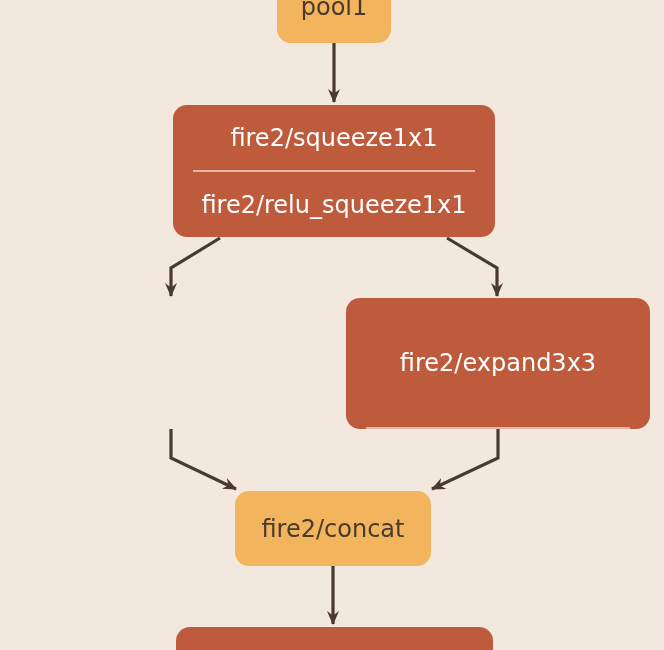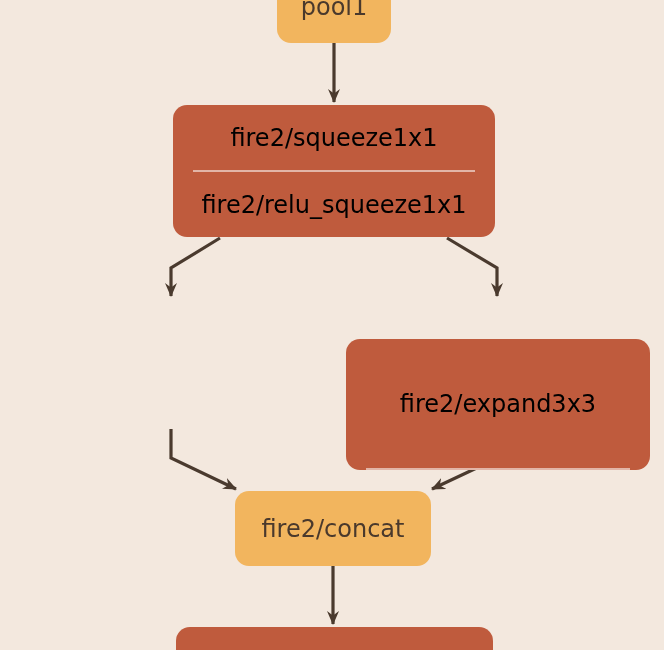--- a/index.html
+++ b/index.html
@@ -34,21 +34,21 @@
     position: absolute;
     border-radius: 14px;
     box-sizing: border-box;
     display: flex;
     flex-direction: column;
     justify-content: center;
     cursor: default;
   }
   .node.layer {
     background: #bf5b3d;
-    color: #000000;
+    color: #ffffff;
   }
   .node.op {
     background: #f2b55e;
     color: #4a392c;
   }
   .node .row {
     flex: 1;
     display: flex;
     align-items: center;
     justify-content: center;
@@ -93,21 +93,21 @@
     <div class="label">pool1</div>
   </div>
 
   <div class="node layer" style="left:173px; top:105px; width:322px; height:132px;">
     <div class="row">fire2/squeeze1x1</div>
     <div class="divider"></div>
     <div class="row">fire2/relu_squeeze1x1</div>
   </div>
 
 
-  <div class="node layer" style="left:346px; top:298px; width:304px; height:131px;margin-top:41px;">
+  <div class="node layer" style="left:346px; top:298px; width:304px; height:131px;">
     <div class="row">fire2/expand3x3</div>
     <div class="divider"></div>
   </div>
 
   <div class="node op" style="left:235px; top:491px; width:196px; height:75px;justify-content:center;">
     <div class="label">fire2/concat</div>
   </div>
 
   <div class="node layer" style="left:176px; top:627px; width:317px; height:60px;">
     <div class="label"></div>

